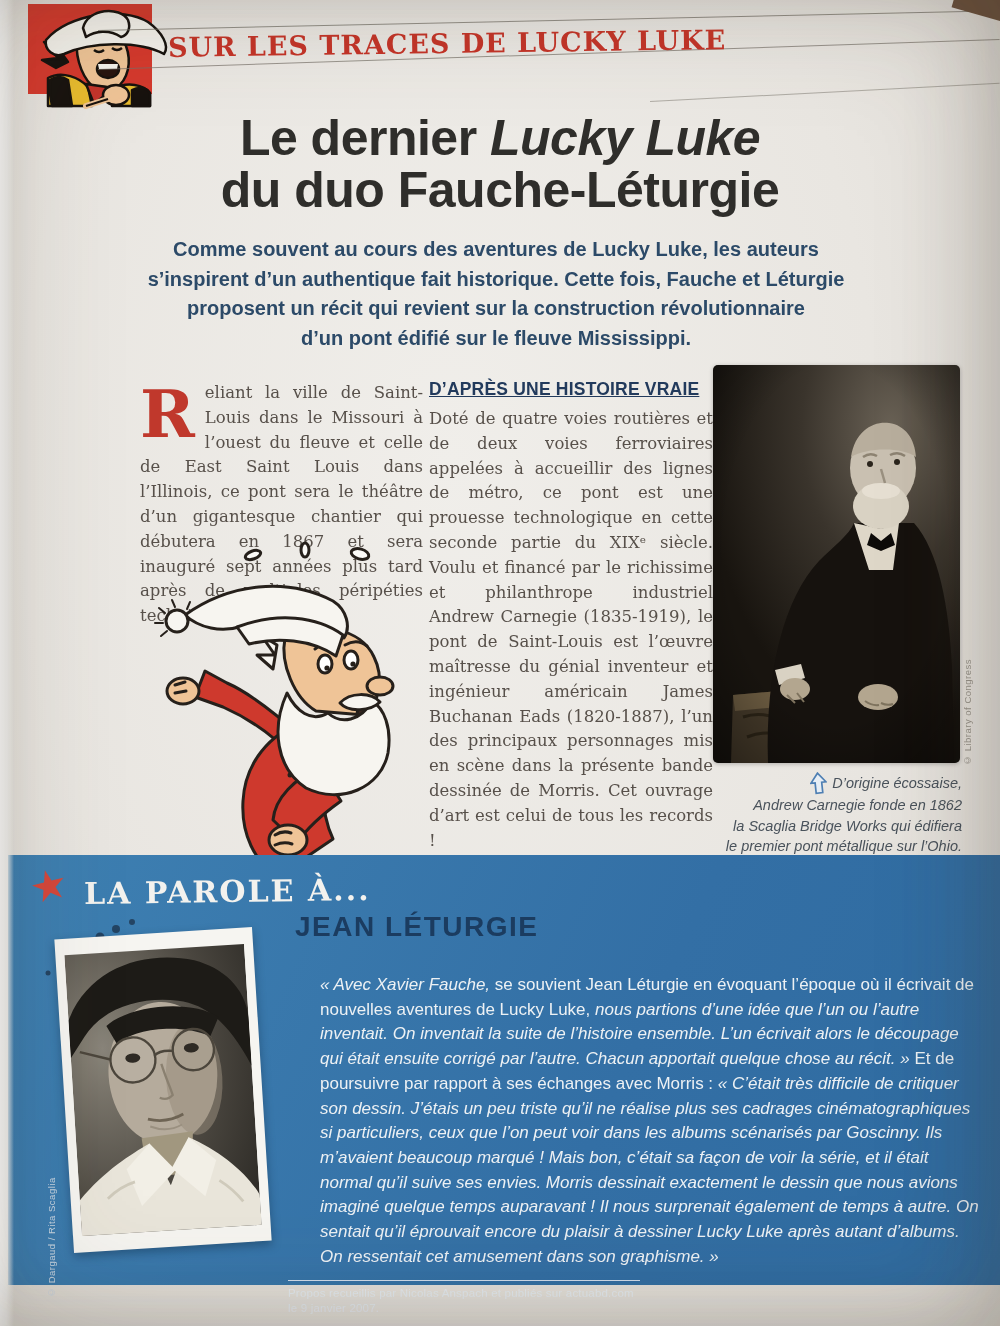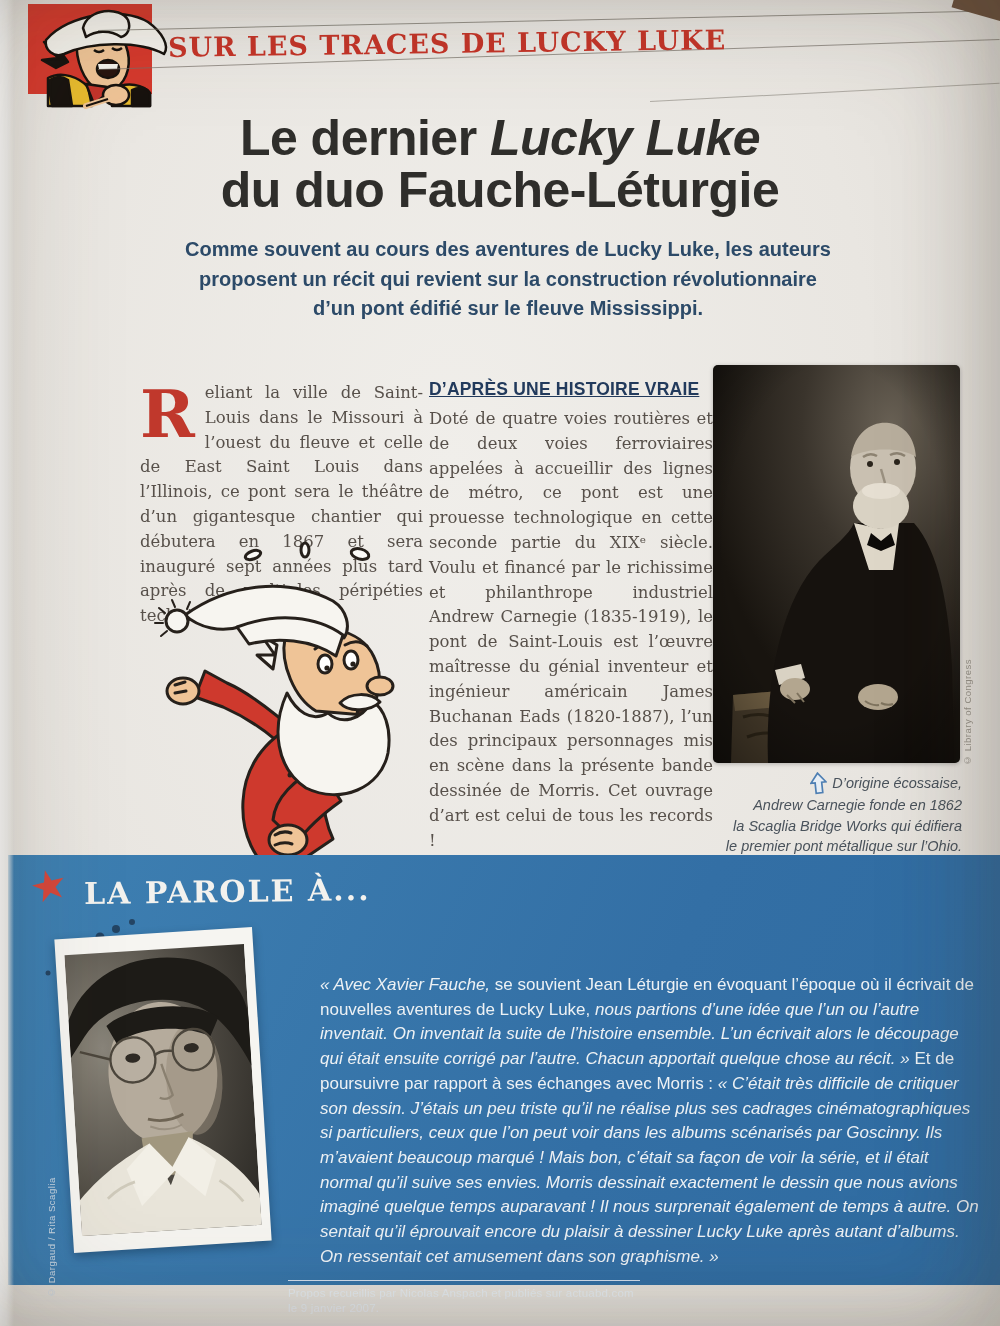--- a/index.html
+++ b/index.html
@@ -25,21 +25,21 @@
   .rule{ height:0; transform-origin:0 0; }
   .rule-a{ left:98px; top:30px; width:902px; border-top:1.5px solid rgba(118,113,104,.75); transform:rotate(-1.25deg); }
   .rule-b{ left:98px; top:69px; width:902px; border-top:1.5px solid rgba(118,113,104,.7); transform:rotate(-1.9deg); }
   .rule-c{ left:650px; top:101px; width:350px; border-top:1.2px solid rgba(118,113,104,.5); transform:rotate(-3deg); }
   .kicker{ left:168px; top:30px; font:700 27px/1 "DejaVu Serif", serif; color:#c63529; letter-spacing:1px; transform:rotate(-0.8deg); }
 
   .title{ left:0; top:112px; width:1000px; text-align:center;
     font:700 50px/52px "Liberation Sans", sans-serif; color:#2f2e2b; letter-spacing:-0.5px; }
   .title .it{ font-style:italic; }
 
-  .intro{ left:58px; top:235px; width:900px; text-align:center;
+  .intro{ left:46px; top:235px; width:900px; text-align:center;
     font:700 20px/29.5px "Liberation Sans", sans-serif; color:#2c4a68; }
 
   
   .colbody{ font:16.5px/24.8px "DejaVu Serif", serif; color:#57504a; text-align:justify; }
   .col1{ left:140px; top:381px; width:283px; }
   .col2{ left:429px; top:378px; width:284px; }
   .dropcap{ float:left; font:700 66px/56px "DejaVu Serif", serif; color:#c0382c; margin:5px 10px 0 0; }
   .h-col{ font:700 17.5px/22px "Liberation Sans", sans-serif; color:#223a5c; letter-spacing:.2px; margin-bottom:7px;text-decoration:underline; }
   .col2 p{ margin:0; }
 
@@ -105,20 +105,21 @@
 <div class="abs rule rule-c"></div>
 <div class="abs kicker">SUR LES TRACES DE LUCKY LUKE</div>
 
 <h1 class="abs title">
   <span>Le dernier </span><span class="it">Lucky Luke</span><br>
   <span>du duo Fauche-Léturgie</span>
 </h1>
 
 <div class="abs intro">
   <div>Comme souvent au cours des aventures de Lucky Luke, les auteurs</div>
+  <div>s’inspirent d’un authentique fait historique. Cette fois, Fauche et Léturgie</div>
   <div>proposent un récit qui revient sur la construction révolutionnaire</div>
   <div>d’un pont édifié sur le fleuve Mississippi.</div>
 </div>
 
 <div class="abs col1 colbody">
   <span class="dropcap">R</span><span>eliant la ville de Saint-Louis dans le Missouri à l’ouest du fleuve et celle de East Saint Louis dans l’Illinois, ce pont sera le théâtre d’un gigantesque chantier qui débutera en 1867 et sera inauguré sept années plus tard après de multiples péripéties techniques.</span>
 </div>
 
 <div class="abs col2">
   <div class="h-col">D’APRÈS UNE HISTOIRE VRAIE</div>
@@ -267,20 +268,21 @@
       <path d="M80,188 q18,8 34,0" stroke="#9a9080" stroke-width="2" fill="none"></path>
       <path d="M70,200 L125,196 L122,240 L74,242 Z" fill="#a1977f"></path>
       <path d="M0,300 L0,262 C28,232 58,216 78,206 L98,252 L120,202 C152,218 180,244 192,268 L192,300 Z" fill="#e9e5da"></path>
       <path d="M78,206 L104,236 L66,272 L52,232 Z" fill="#f2efe6"></path>
       <path d="M120,202 L100,234 L134,266 L148,228 Z" fill="#f2efe6"></path>
       <path d="M30,262 q14,-12 30,-16 M150,250 q14,10 24,24" stroke="#cfcabb" stroke-width="3" fill="none"></path>
     </svg>
   </div>
   <div class="credit-v abs credit-leturgie">© Dargaud / Rita Scaglia</div>
 
+  <div class="abs f-name">JEAN LÉTURGIE</div>
 
   <div class="abs quote-wrap">
     <p class="quote"><span>« Avec Xavier Fauche, </span><span class="rm">se souvient Jean Léturgie en évoquant l’époque où il écrivait de nouvelles aventures de Lucky Luke, </span><span>nous partions d’une idée que l’un ou l’autre inventait. On inventait la suite de l’histoire ensemble. L’un écrivait alors le découpage qui était ensuite corrigé par l’autre. Chacun apportait quelque chose au récit. » </span><span class="rm">Et de poursuivre par rapport à ses échanges avec Morris : </span><span>« C’était très difficile de critiquer son dessin. J’étais un peu triste qu’il ne réalise plus ses cadrages cinématographiques si particuliers, ceux que l’on peut voir dans les albums scénarisés par Goscinny. Ils m’avaient beaucoup marqué ! Mais bon, c’était sa façon de voir la série, et il était normal qu’il suive ses envies. Morris dessinait exactement le dessin que nous avions imaginé quelque temps auparavant ! Il nous surprenait également de temps à autre. On sentait qu’il éprouvait encore du plaisir à dessiner Lucky Luke après autant d’albums. On ressentait cet amusement dans son graphisme. »</span></p>
     <div class="source"><span>Propos recueillis par Nicolas Anspach et publiés sur </span><span class="it">actuabd.com</span><span> le 9 janvier 2007.</span></div>
   </div>
 </div>
 
 <div class="abs corner-sliver"></div>
 <div class="abs edge-left"></div>
 <div class="abs vignette"></div>

